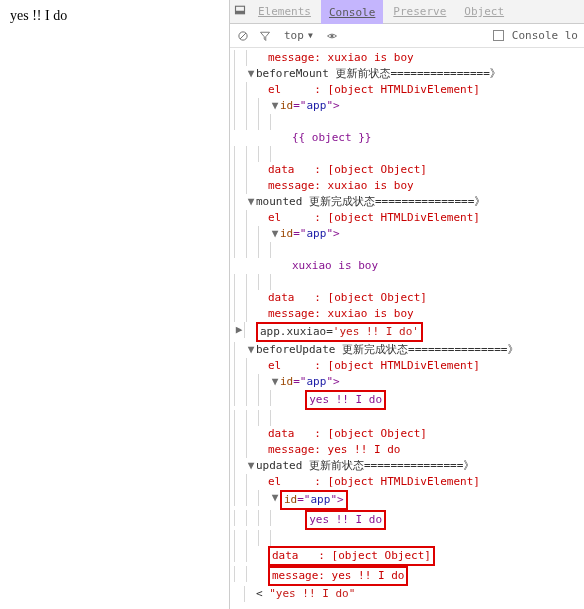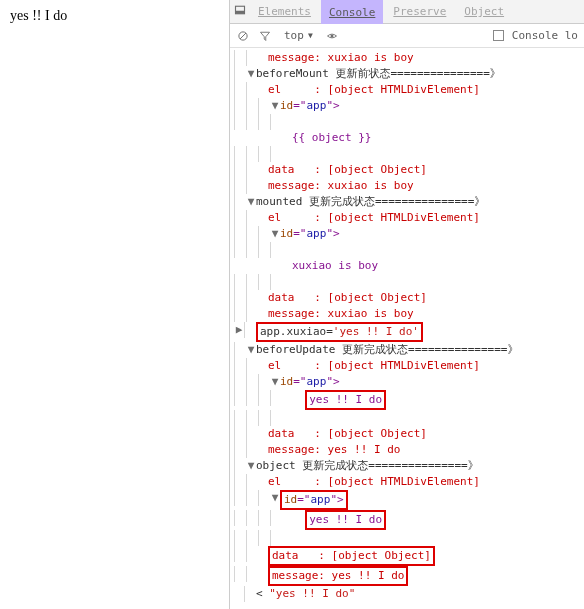--- a/index.html
+++ b/index.html
@@ -96,21 +96,21 @@
       <div class="row"><div class="indent-cell"></div><div class="indent-cell"></div><div class="tw"></div><div class="content"><span class="red">data   : </span><span class="red">[object Object]</span></div></div>
       <div class="row"><div class="indent-cell"></div><div class="indent-cell"></div><div class="tw"></div><div class="content"><span class="red">message: </span><span class="red">xuxiao is boy</span></div></div>
       <div class="row"><div class="tw">▶</div><div class="indent-cell"></div><div class="content"><span class="hl"><span class="black">app.xuxiao=</span><span class="str">'yes !! I do'</span></span></div></div>
       <div class="row"><div class="indent-cell"></div><div class="tw">▼</div><div class="content"><span class="black">beforeUpdate 更新完成状态===============》</span></div></div>
       <div class="row"><div class="indent-cell"></div><div class="indent-cell"></div><div class="tw"></div><div class="content"><span class="red">el     : </span><span class="red">[object HTMLDivElement]</span></div></div>
       <div class="row"><div class="indent-cell"></div><div class="indent-cell"></div><div class="indent-cell"></div><div class="tw">▼</div><div class="content"><span class="purple"><div <="" span=""><span class="attr">id</span><span class="purple">="</span><span class="blue">app</span><span class="purple">"&gt;</span></div></span></div></div>
       <div class="row"><div class="indent-cell"></div><div class="indent-cell"></div><div class="indent-cell"></div><div class="indent-cell"></div><div class="tw"></div><div class="content">  <span class="hl"><span class="purple"><p>yes !! I do</p></span></span></div></div>
       <div class="row"><div class="indent-cell"></div><div class="indent-cell"></div><div class="indent-cell"></div><div class="indent-cell"></div><div class="tw"></div><div class="content"><span class="purple"></span></div></div>
       <div class="row"><div class="indent-cell"></div><div class="indent-cell"></div><div class="tw"></div><div class="content"><span class="red">data   : </span><span class="red">[object Object]</span></div></div>
       <div class="row"><div class="indent-cell"></div><div class="indent-cell"></div><div class="tw"></div><div class="content"><span class="red">message: </span><span class="red">yes !! I do</span></div></div>
-      <div class="row"><div class="indent-cell"></div><div class="tw">▼</div><div class="content"><span class="black">object 更新完成状态===============》</span></div></div>
+      <div class="row"><div class="indent-cell"></div><div class="tw">▼</div><div class="content"><span class="black">updated 更新前状态===============》</span></div></div>
       <div class="row"><div class="indent-cell"></div><div class="indent-cell"></div><div class="tw"></div><div class="content"><span class="red">el     : </span><span class="red">[object HTMLDivElement]</span></div></div>
       <div class="row"><div class="indent-cell"></div><div class="indent-cell"></div><div class="indent-cell"></div><div class="tw">▼</div><div class="content"><span class="hl"><span class="purple"><div <="" span=""><span class="attr">id</span><span class="purple">="</span><span class="blue">app</span><span class="purple">"&gt;</span></div></span></span></div></div>
       <div class="row"><div class="indent-cell"></div><div class="indent-cell"></div><div class="indent-cell"></div><div class="indent-cell"></div><div class="tw"></div><div class="content">  <span class="hl"><span class="purple"><p>yes !! I do</p></span></span></div></div>
       <div class="row"><div class="indent-cell"></div><div class="indent-cell"></div><div class="indent-cell"></div><div class="indent-cell"></div><div class="tw"></div><div class="content"><span class="purple"></span></div></div>
       <div class="row"><div class="indent-cell"></div><div class="indent-cell"></div><div class="tw"></div><div class="content"><span class="hl"><span class="red">data   : </span><span class="red">[object Object]</span></span></div></div>
       <div class="row"><div class="indent-cell"></div><div class="indent-cell"></div><div class="tw"></div><div class="content"><span class="hl"><span class="red">message: </span><span class="red">yes !! I do</span></span></div></div>
       <div class="row"><div class="tw"></div><div class="indent-cell"></div><div class="content"><span class="black">&lt; </span><span class="str">"yes !! I do"</span></div></div>
     </div>
 </div>
 

